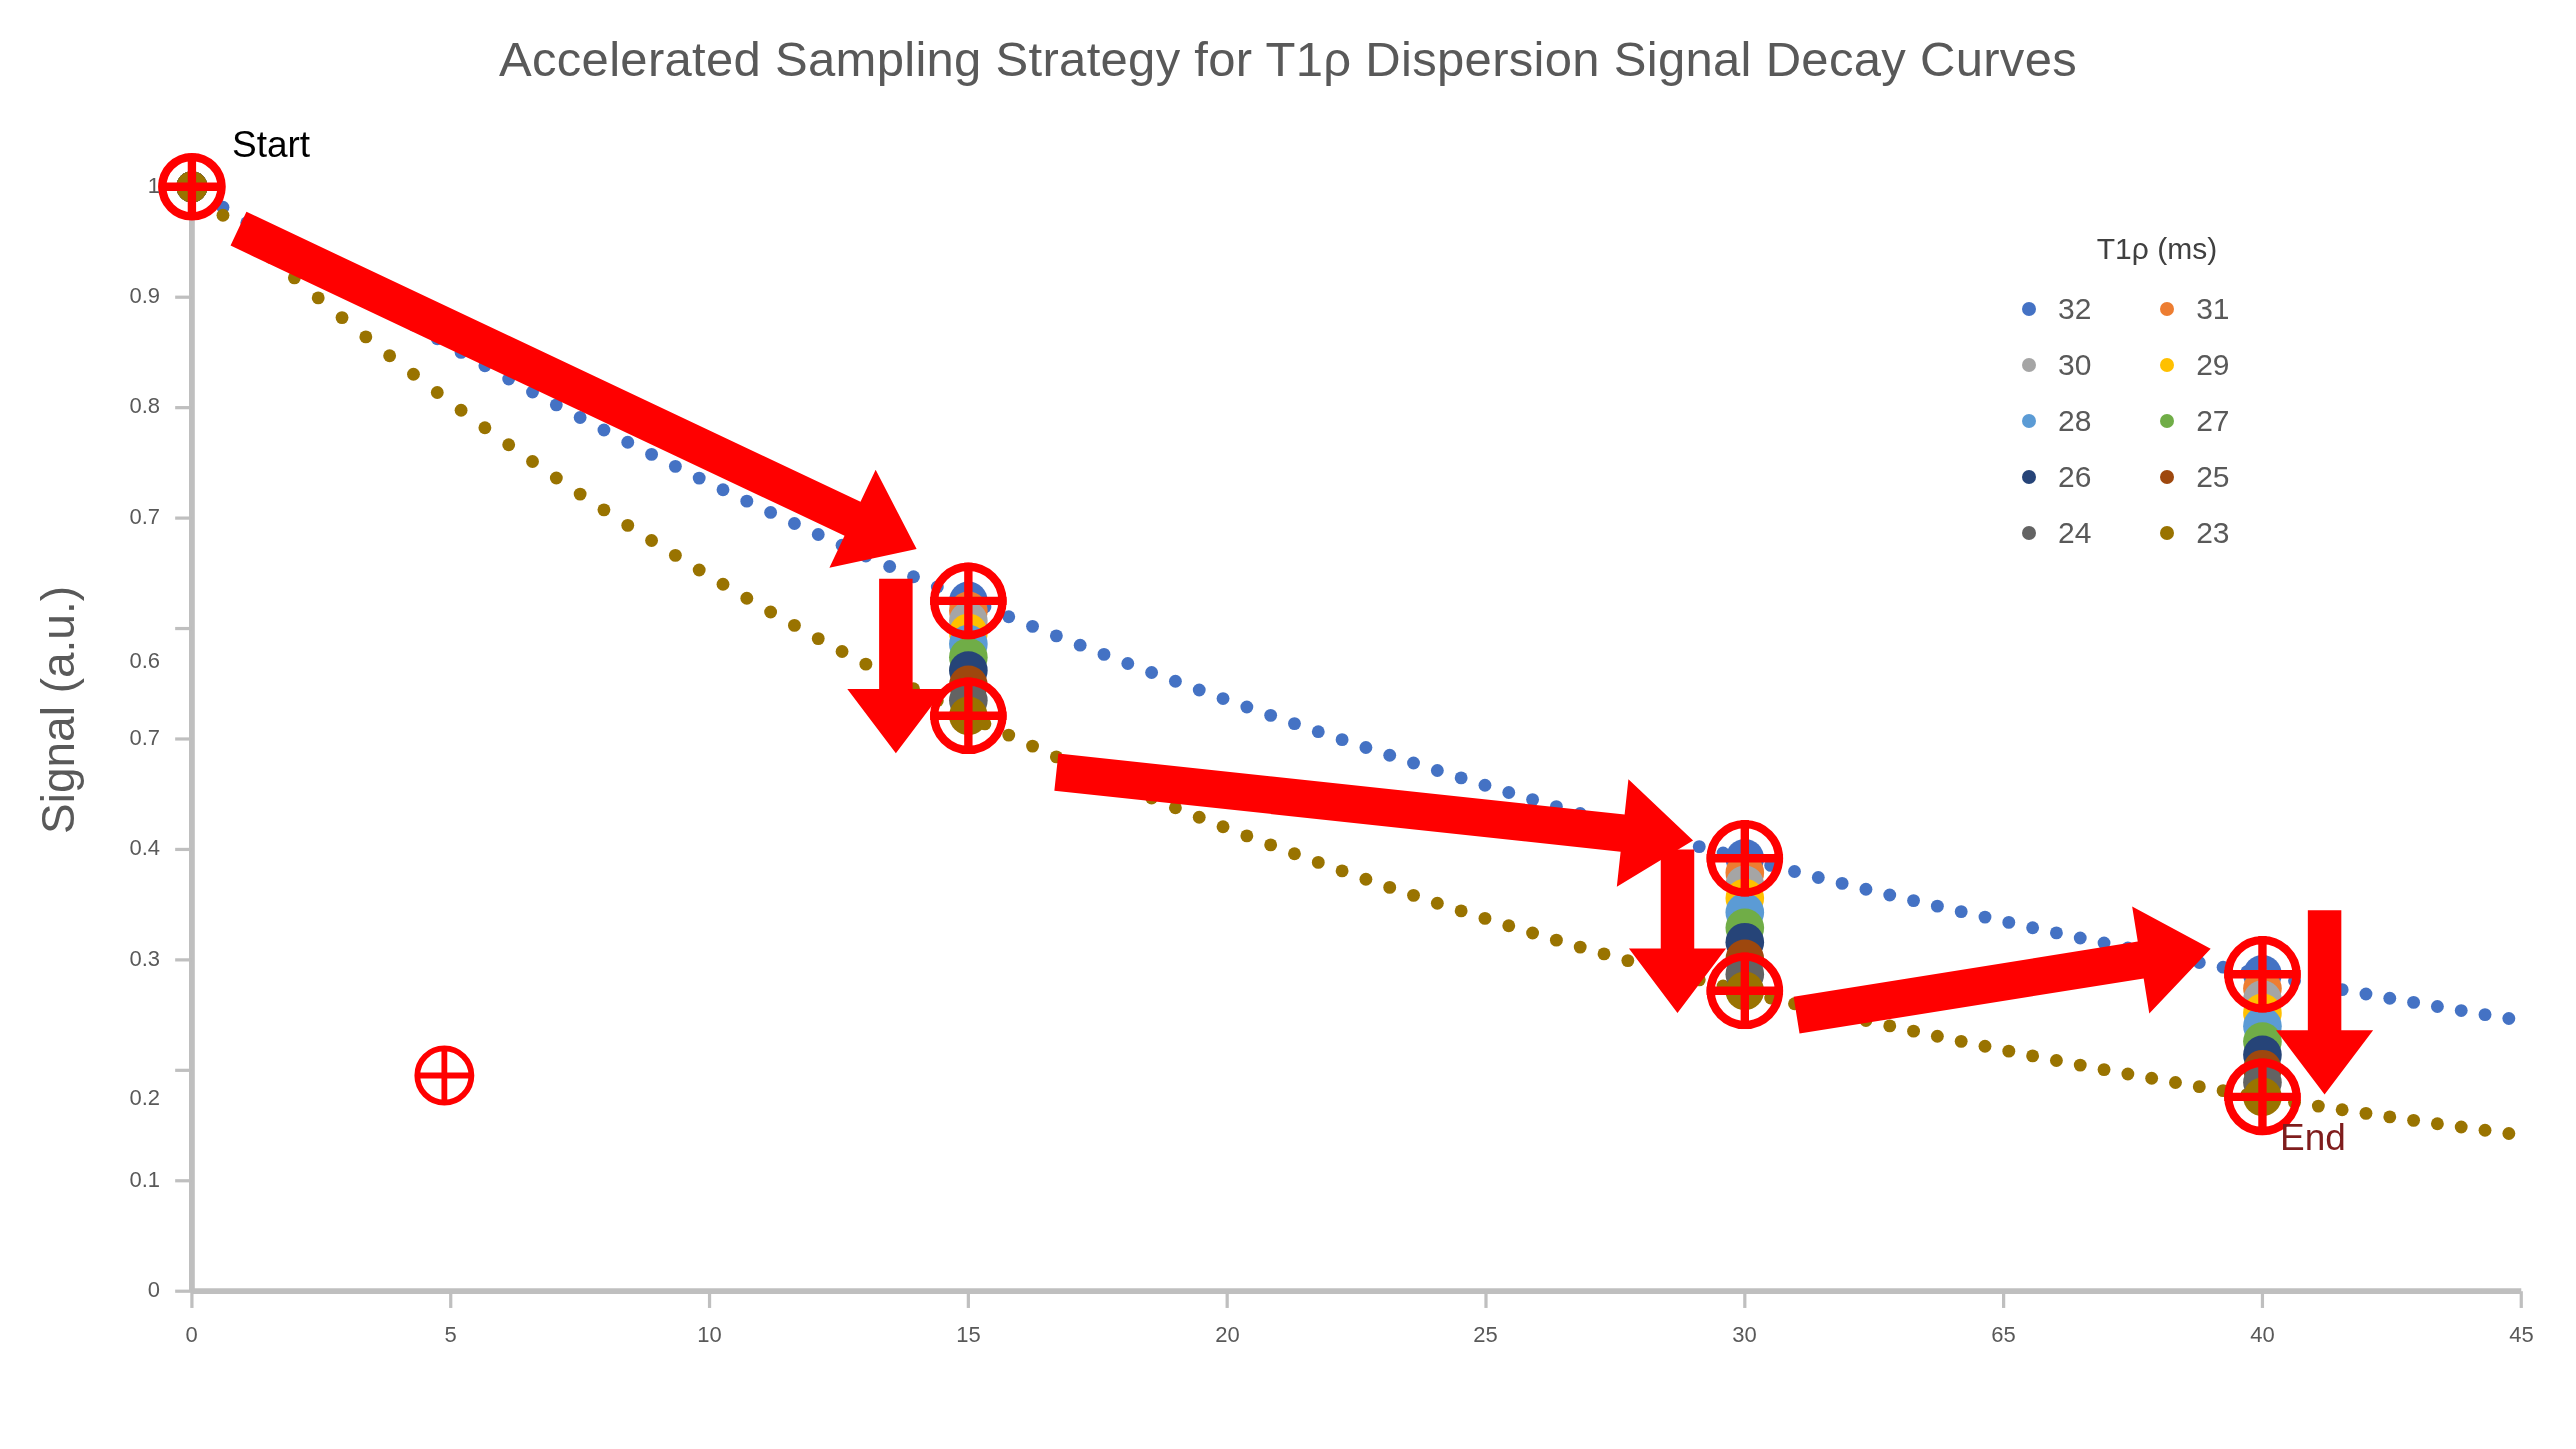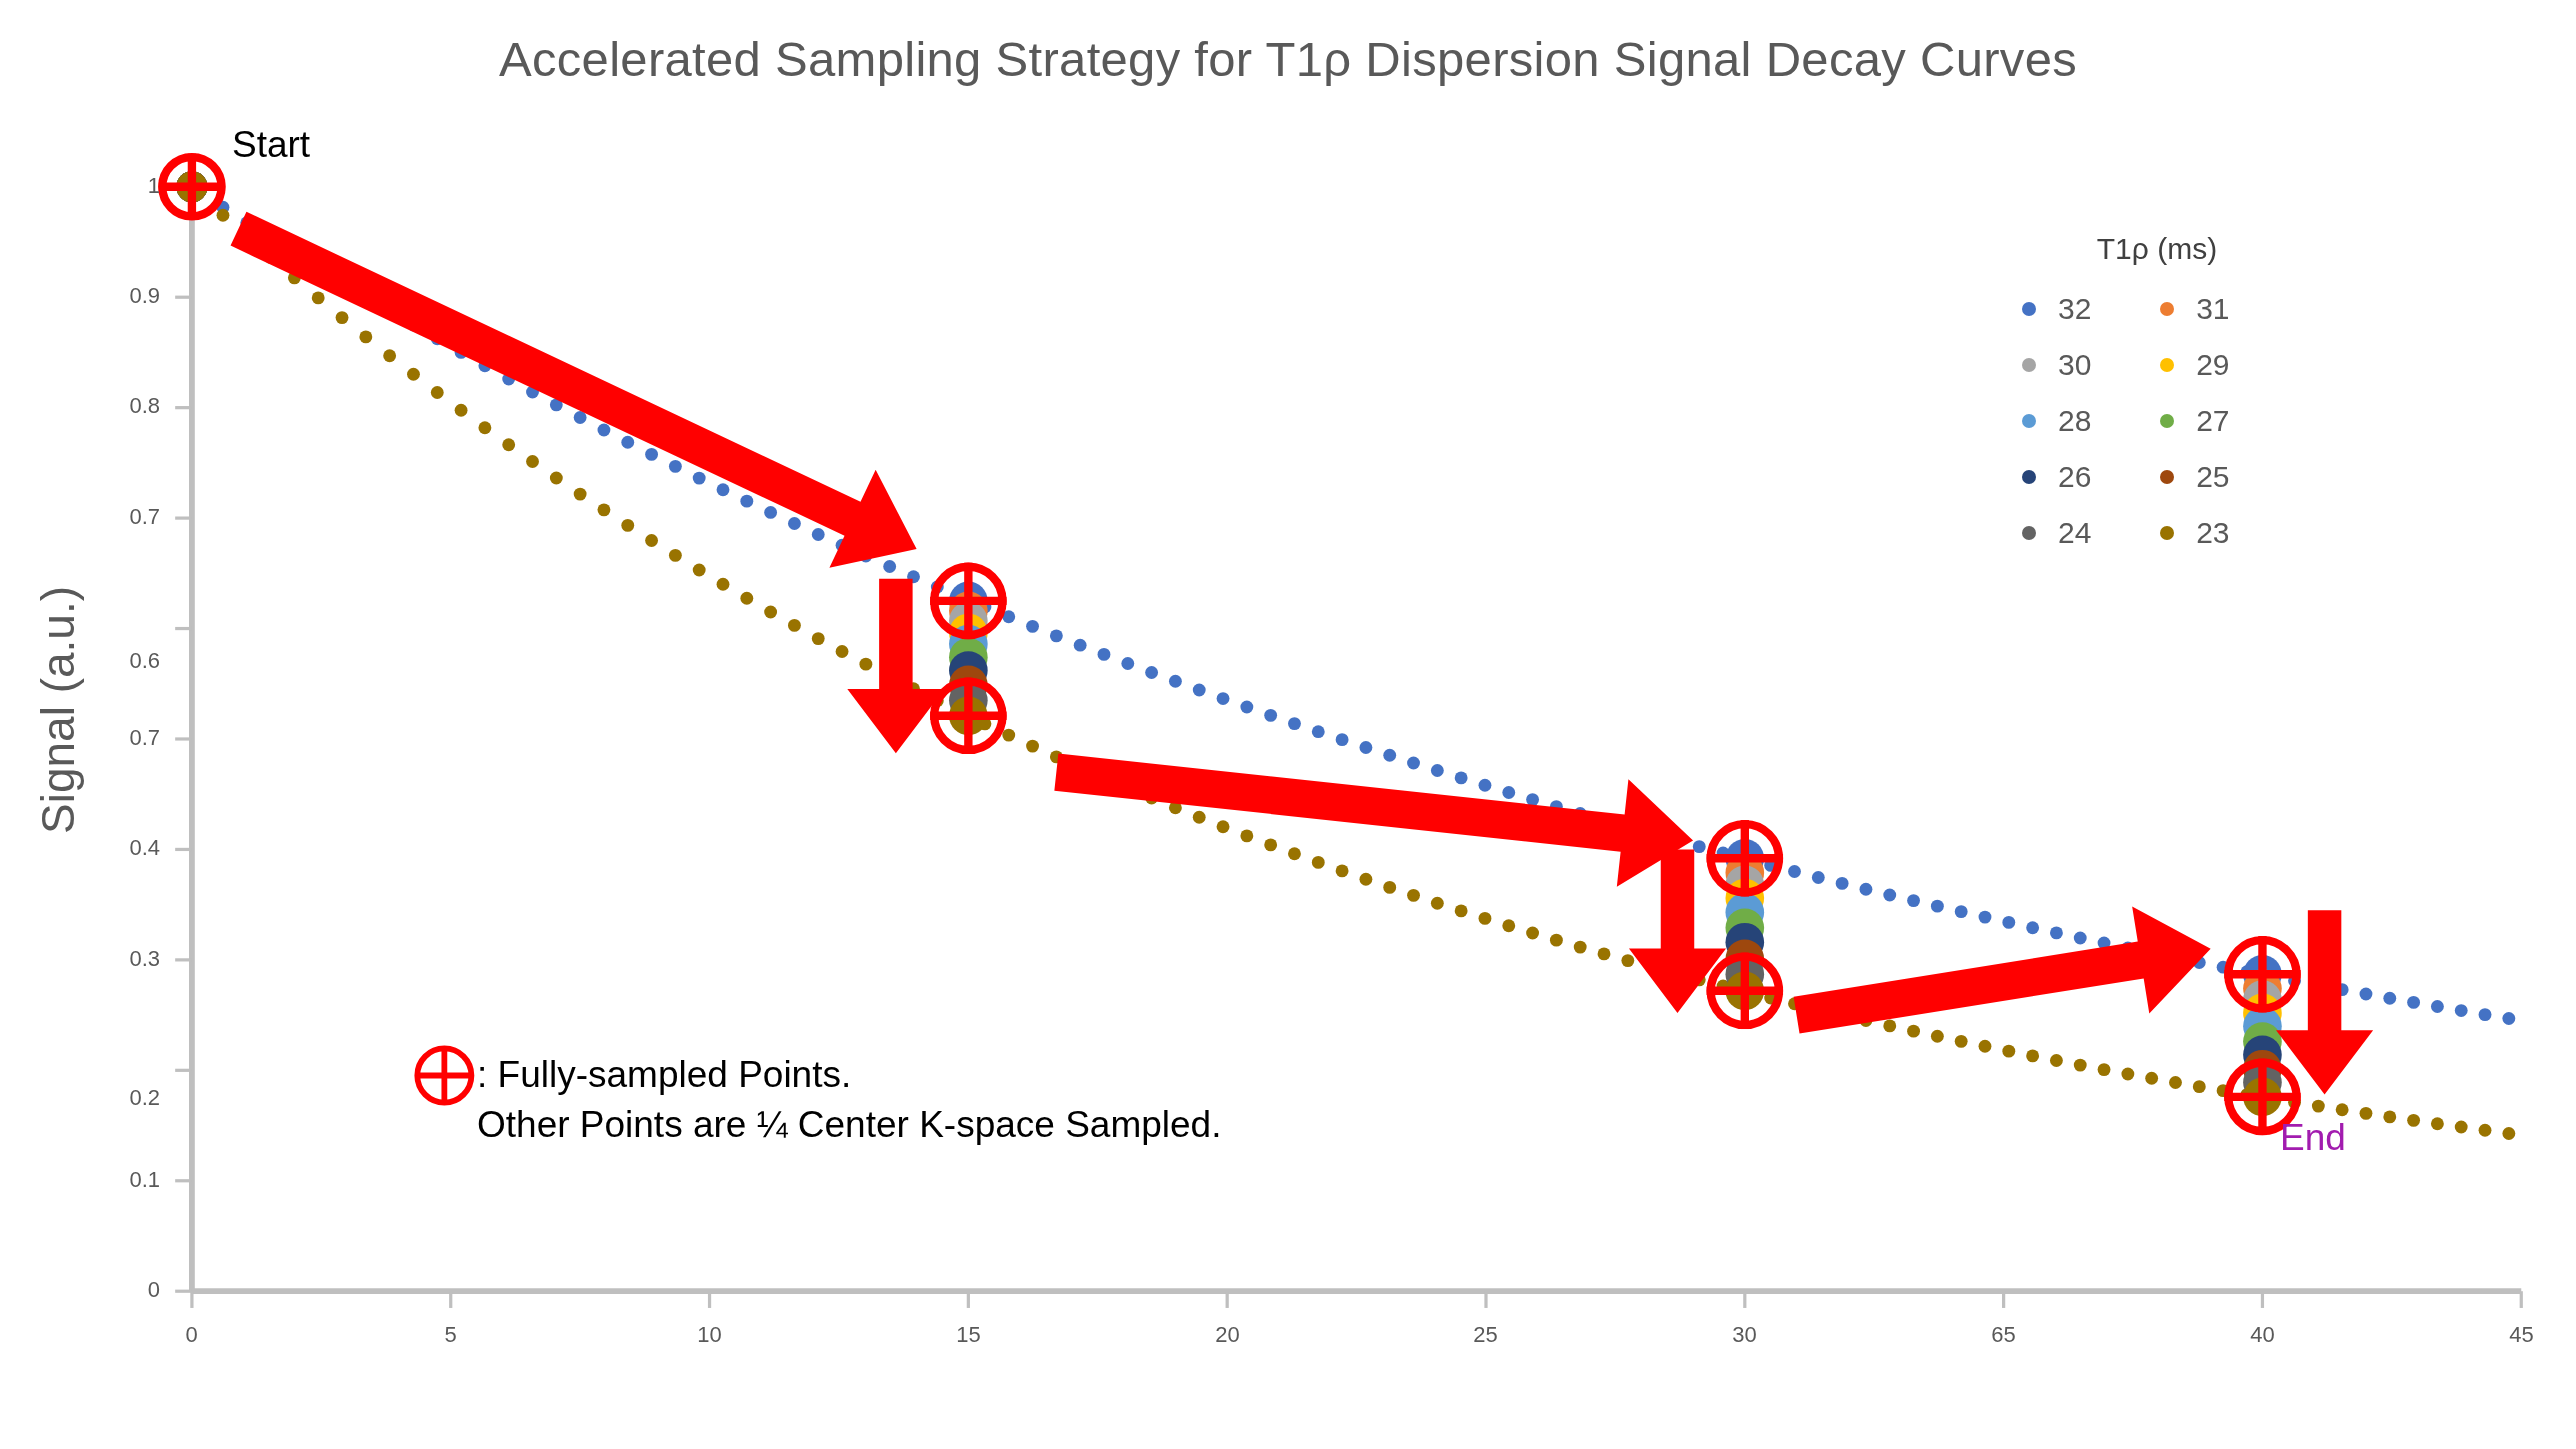--- a/index.html
+++ b/index.html
@@ -31,21 +31,21 @@
   .legend{position:absolute;left:2022px;top:232px;width:270px;}
   .legend-title{
     font-size:30px;color:#404040;text-align:center;margin:0 0 28px 0;white-space:nowrap;
   }
   .legend-grid{display:grid;grid-template-columns:1fr 1fr;row-gap:26px;column-gap:6.4px;}
   .legend-item{display:flex;align-items:center;gap:22px;}
   .legend-swatch{width:14px;height:14px;border-radius:50%;flex:0 0 auto;}
   .legend-label{font-size:30px;color:#595959;line-height:1;}
 
   .anno-start{position:absolute;left:232px;top:124px;font-size:37px;color:#000;white-space:nowrap;}
-  .anno-end{position:absolute;left:2280px;top:1117px;font-size:37px;color:#a21caf;white-space:nowrap;}
+  .anno-end{position:absolute;left:2280px;top:1117px;font-size:37px;color:#7f1d1d;white-space:nowrap;}
   .anno-note{position:absolute;left:477px;top:1050px;font-size:37px;color:#000;line-height:1.35;white-space:nowrap;}
 </style>
 </head>
 <body>
 
 <div id="root">
 
   <div class="chart-title">Accelerated Sampling Strategy for T1ρ Dispersion Signal Decay Curves</div>
 
   <svg id="figure" viewBox="0 0 4000 2250" xmlns="http://www.w3.org/2000/svg">
@@ -429,24 +429,20 @@
         </div>
         <div class="legend-item">
           <span class="legend-swatch" style="background: rgb(153, 115, 0);"></span>
           <span class="legend-label">23</span>
         </div>
       </div>
   </div>
 
   <div class="anno-start">Start</div>
   <div class="anno-end">End</div>
-  <div class="anno-note">
-    <div>: Fully-sampled Points.</div>
-    <div>Other Points are ¼ Center K-space Sampled.</div>
-  </div>
 
 <div class="tick-label xtick" style="left: 140px; top: 1322px;">0</div>
     <div class="tick-label xtick" style="left: 399px; top: 1322px;">5</div>
     <div class="tick-label xtick" style="left: 658px; top: 1322px;">10</div>
     <div class="tick-label xtick" style="left: 917px; top: 1322px;">15</div>
     <div class="tick-label xtick" style="left: 1176px; top: 1322px;">20</div>
     <div class="tick-label xtick" style="left: 1434px; top: 1322px;">25</div>
     <div class="tick-label xtick" style="left: 1693px; top: 1322px;">30</div>
     <div class="tick-label xtick" style="left: 1952px; top: 1322px;">65</div>
     <div class="tick-label xtick" style="left: 2211px; top: 1322px;">40</div>

